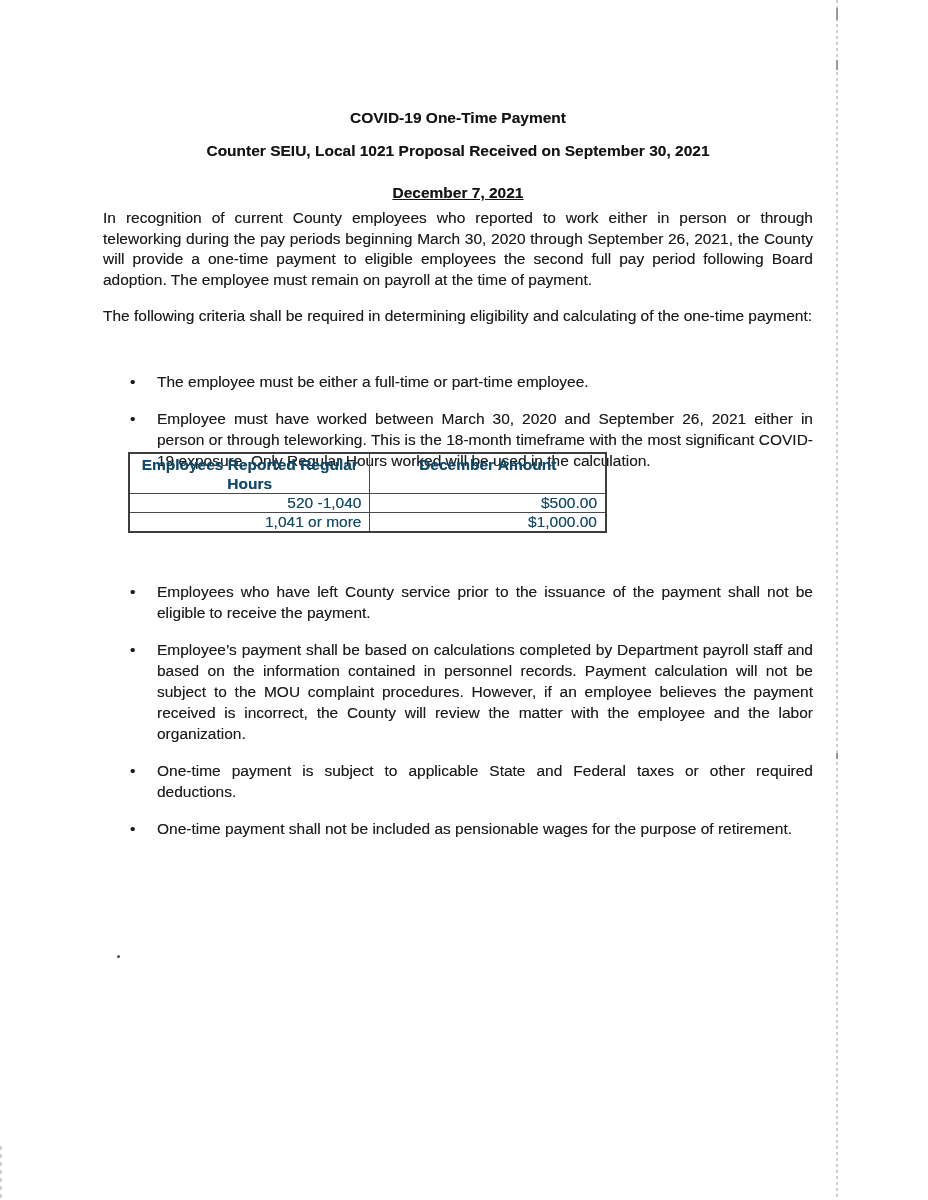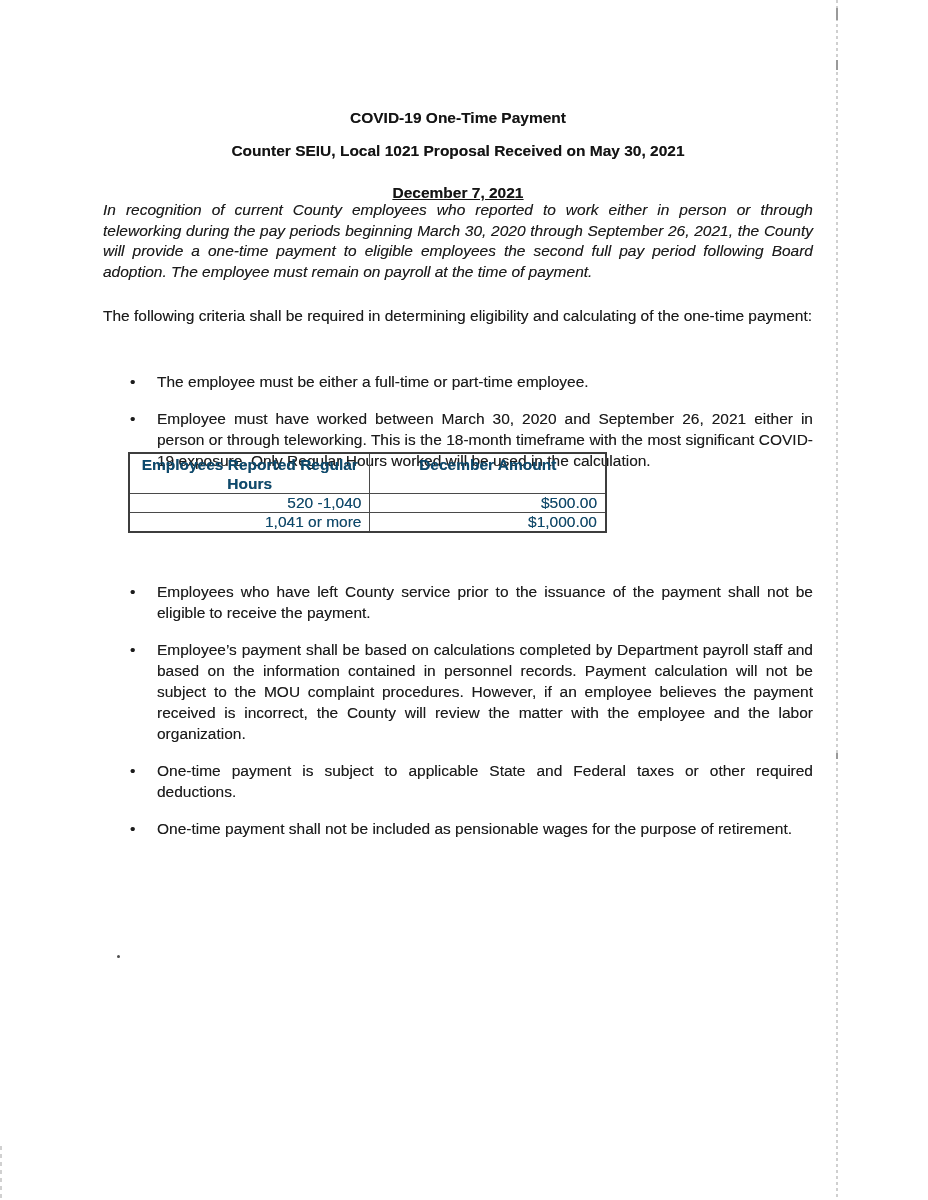--- a/index.html
+++ b/index.html
@@ -24,21 +24,21 @@
   }
   .doc-title    { top: 108px; }
   .doc-subtitle { top: 141px; }
   .doc-date     { top: 183px; text-decoration: underline; }
   .para {
     margin: 0;
     font-size: 15.5px;
     line-height: 20.5px;
     text-align: justify;
   }
-  .para-intro { top: 200px; font-style: italic; }
+  .para-intro { top: 208px; }
   .para-criteria-lead { top: 306px; }
   .bullets {
     margin: 0;
     padding: 0;
     list-style: none;
     font-size: 15.5px;
     line-height: 21px;
   }
   .bullets li {
     position: relative;
@@ -131,21 +131,21 @@
 <div class="page">
 
   <div class="artifact-right-line"></div>
   <div class="artifact-tick tick-1"></div>
   <div class="artifact-tick tick-2"></div>
   <div class="artifact-tick tick-3"></div>
   <div class="artifact-left-marks"></div>
   <div class="artifact-speck"></div>
 
   <h1 class="block heading doc-title">COVID-19 One-Time Payment</h1>
-  <h2 class="block heading doc-subtitle">Counter SEIU, Local 1021 Proposal Received on May 30, 2021</h2>
+  <h2 class="block heading doc-subtitle">Counter SEIU, Local 1021 Proposal Received on September 30, 2021</h2>
   <h3 class="block heading doc-date">December 7, 2021</h3>
 
   <p class="block para para-intro">In recognition of current County employees who reported to work either in person or through teleworking during the pay periods beginning March 30, 2020 through September 26, 2021, the County will provide a one-time payment to eligible employees the second full pay period following Board adoption. The employee must remain on payroll at the time of payment.</p>
 
   <p class="block para para-criteria-lead">The following criteria shall be required in determining eligibility and calculating of the one-time payment:</p>
 
   <ul class="block bullets criteria-list">
     <li>The employee must be either a full-time or part-time employee.</li>
     <li>Employee must have worked between March 30, 2020 and September 26, 2021 either in person or through teleworking. This is the 18-month timeframe with the most significant COVID-19 exposure. Only Regular Hours worked will be used in the calculation.</li>
   </ul>

